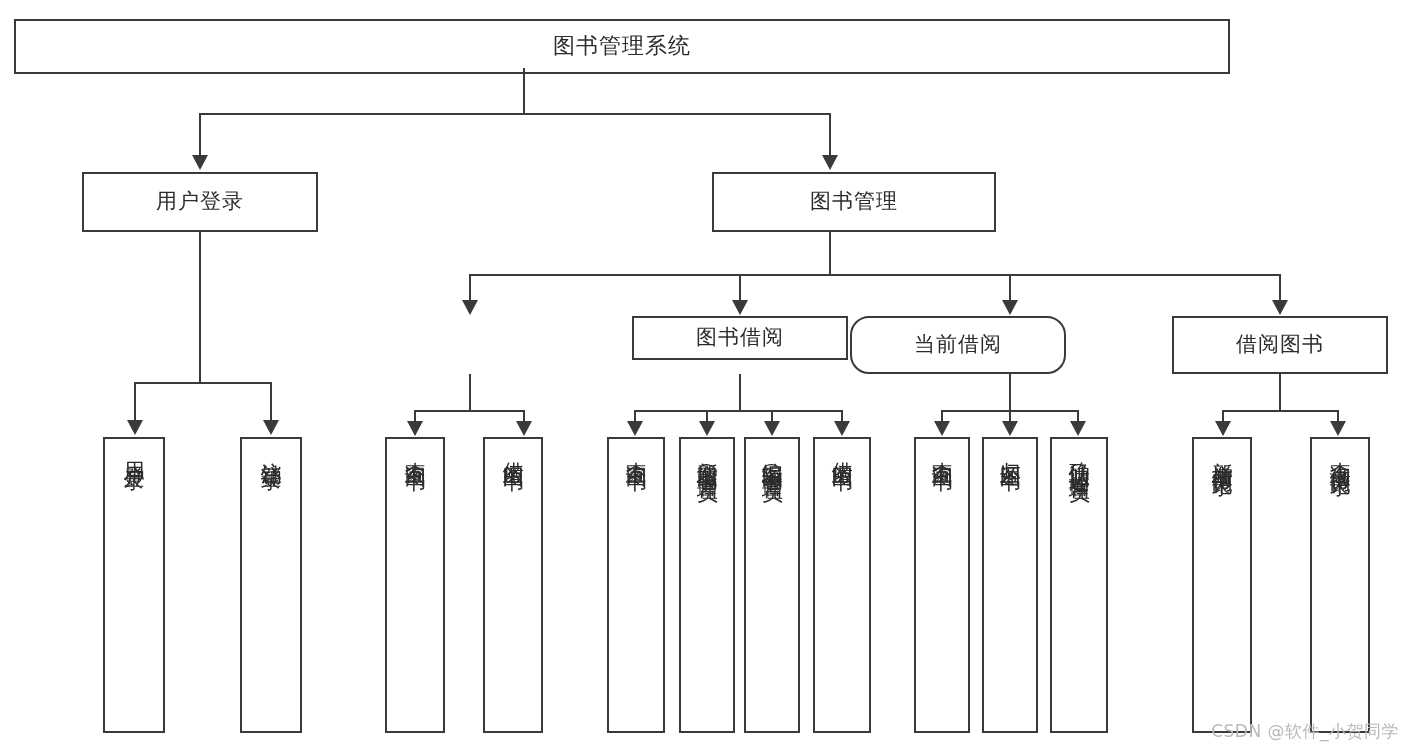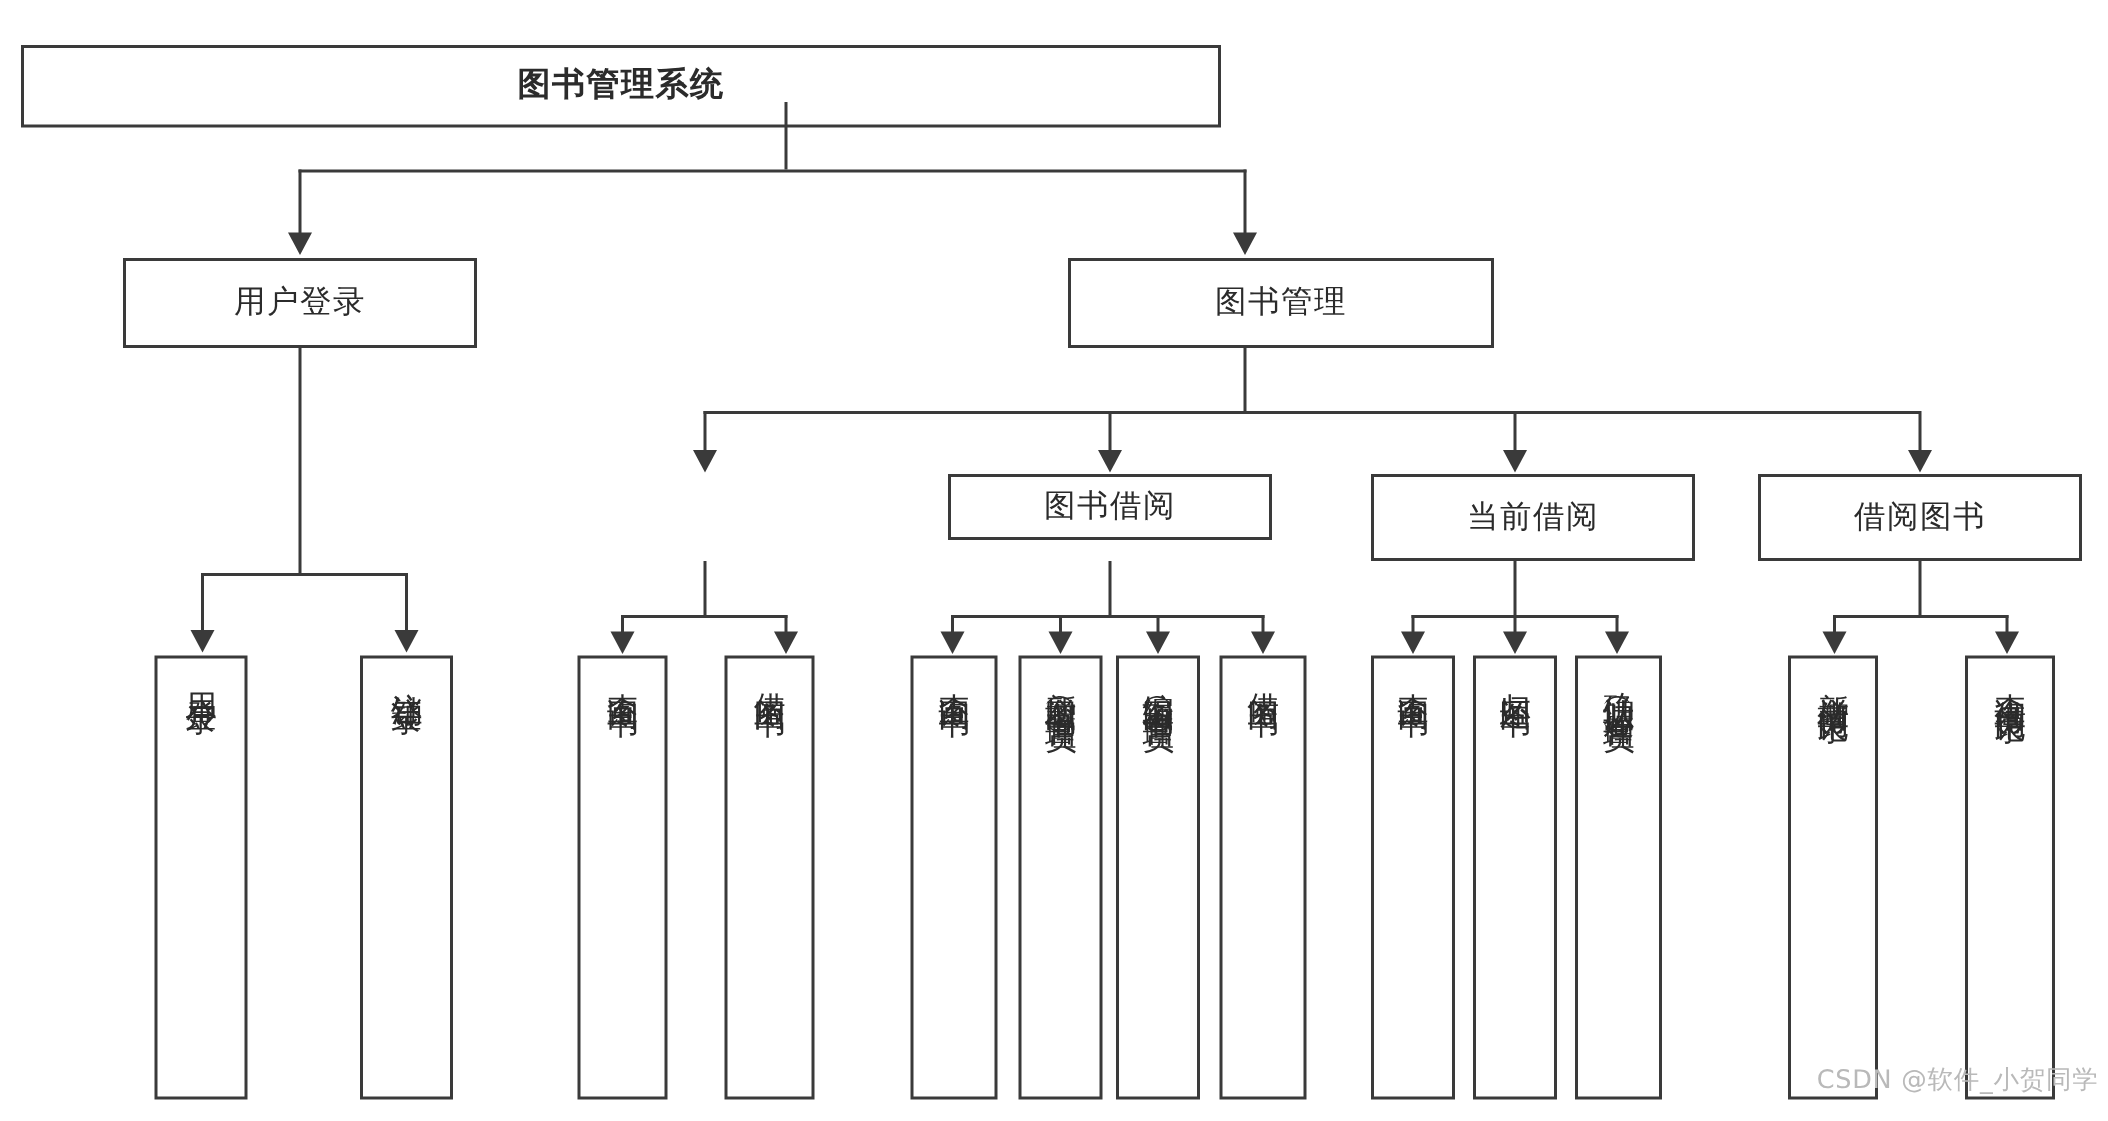--- a/index.html
+++ b/index.html
@@ -65,34 +65,34 @@
     position: absolute;
     width: 0;
     height: 0;
     border-left: 8px solid transparent;
     border-right: 8px solid transparent;
     border-top: 15px solid #3a3a3a;
   }
   .watermark {
     position: absolute;
     right: 6px;
-    bottom: 16px;
+    bottom: 4px;
     font-size: 17px;
     color: #b9b9b9;
     letter-spacing: 0.5px;
     white-space: nowrap;
     font-family: "DejaVu Sans", "Liberation Sans", sans-serif;
   }
 </style>
 </head>
 <body>
 
 <div id="canvas">
 
-  <div class="node h root" style="left:14px; top:30px; width:800px; height:55px;font-weight:bold;">
+  <div class="node h root" style="left:14px; top:19px; width:1216px; height:55px;">
     <span>图书管理系统</span>
   </div>
 
   <div class="lineV" style="left:523px; top:68px; height:45px;"></div>
 
   <div class="lineH" style="left:199px; top:113px; width:632px;"></div>
 
   <div class="lineV" style="left:199px; top:113px; height:44px;"></div>
   <div class="arrow" style="left:192px; top:155px;"></div>
   <div class="lineV" style="left:829px; top:113px; height:44px;"></div>
@@ -119,21 +119,21 @@
   <div class="lineV" style="left:739px; top:274px; height:28px;"></div>
   <div class="arrow" style="left:732px; top:300px;"></div>
   <div class="lineV" style="left:1009px; top:274px; height:28px;"></div>
   <div class="arrow" style="left:1002px; top:300px;"></div>
   <div class="lineV" style="left:1279px; top:274px; height:28px;"></div>
   <div class="arrow" style="left:1272px; top:300px;"></div>
 
   <div class="node h" style="left:632px; top:316px; width:216px; height:44px;">
     <span>图书借阅</span>
   </div>
-  <div class="node h" style="left:914px; top:316px; width:216px; height:58px;">
+  <div class="node h" style="left:850px; top:316px; width:216px; height:58px;border-radius:19px;">
     <span>当前借阅</span>
   </div>
   <div class="node h" style="left:1172px; top:316px; width:216px; height:58px;">
     <span>借阅图书</span>
   </div>
 
   <div class="lineV" style="left:469px; top:374px; height:36px;"></div>
   <div class="lineH" style="left:414px; top:410px; width:111px;"></div>
   <div class="lineV" style="left:414px; top:410px; height:14px;"></div>
   <div class="arrow" style="left:407px; top:421px;"></div>

